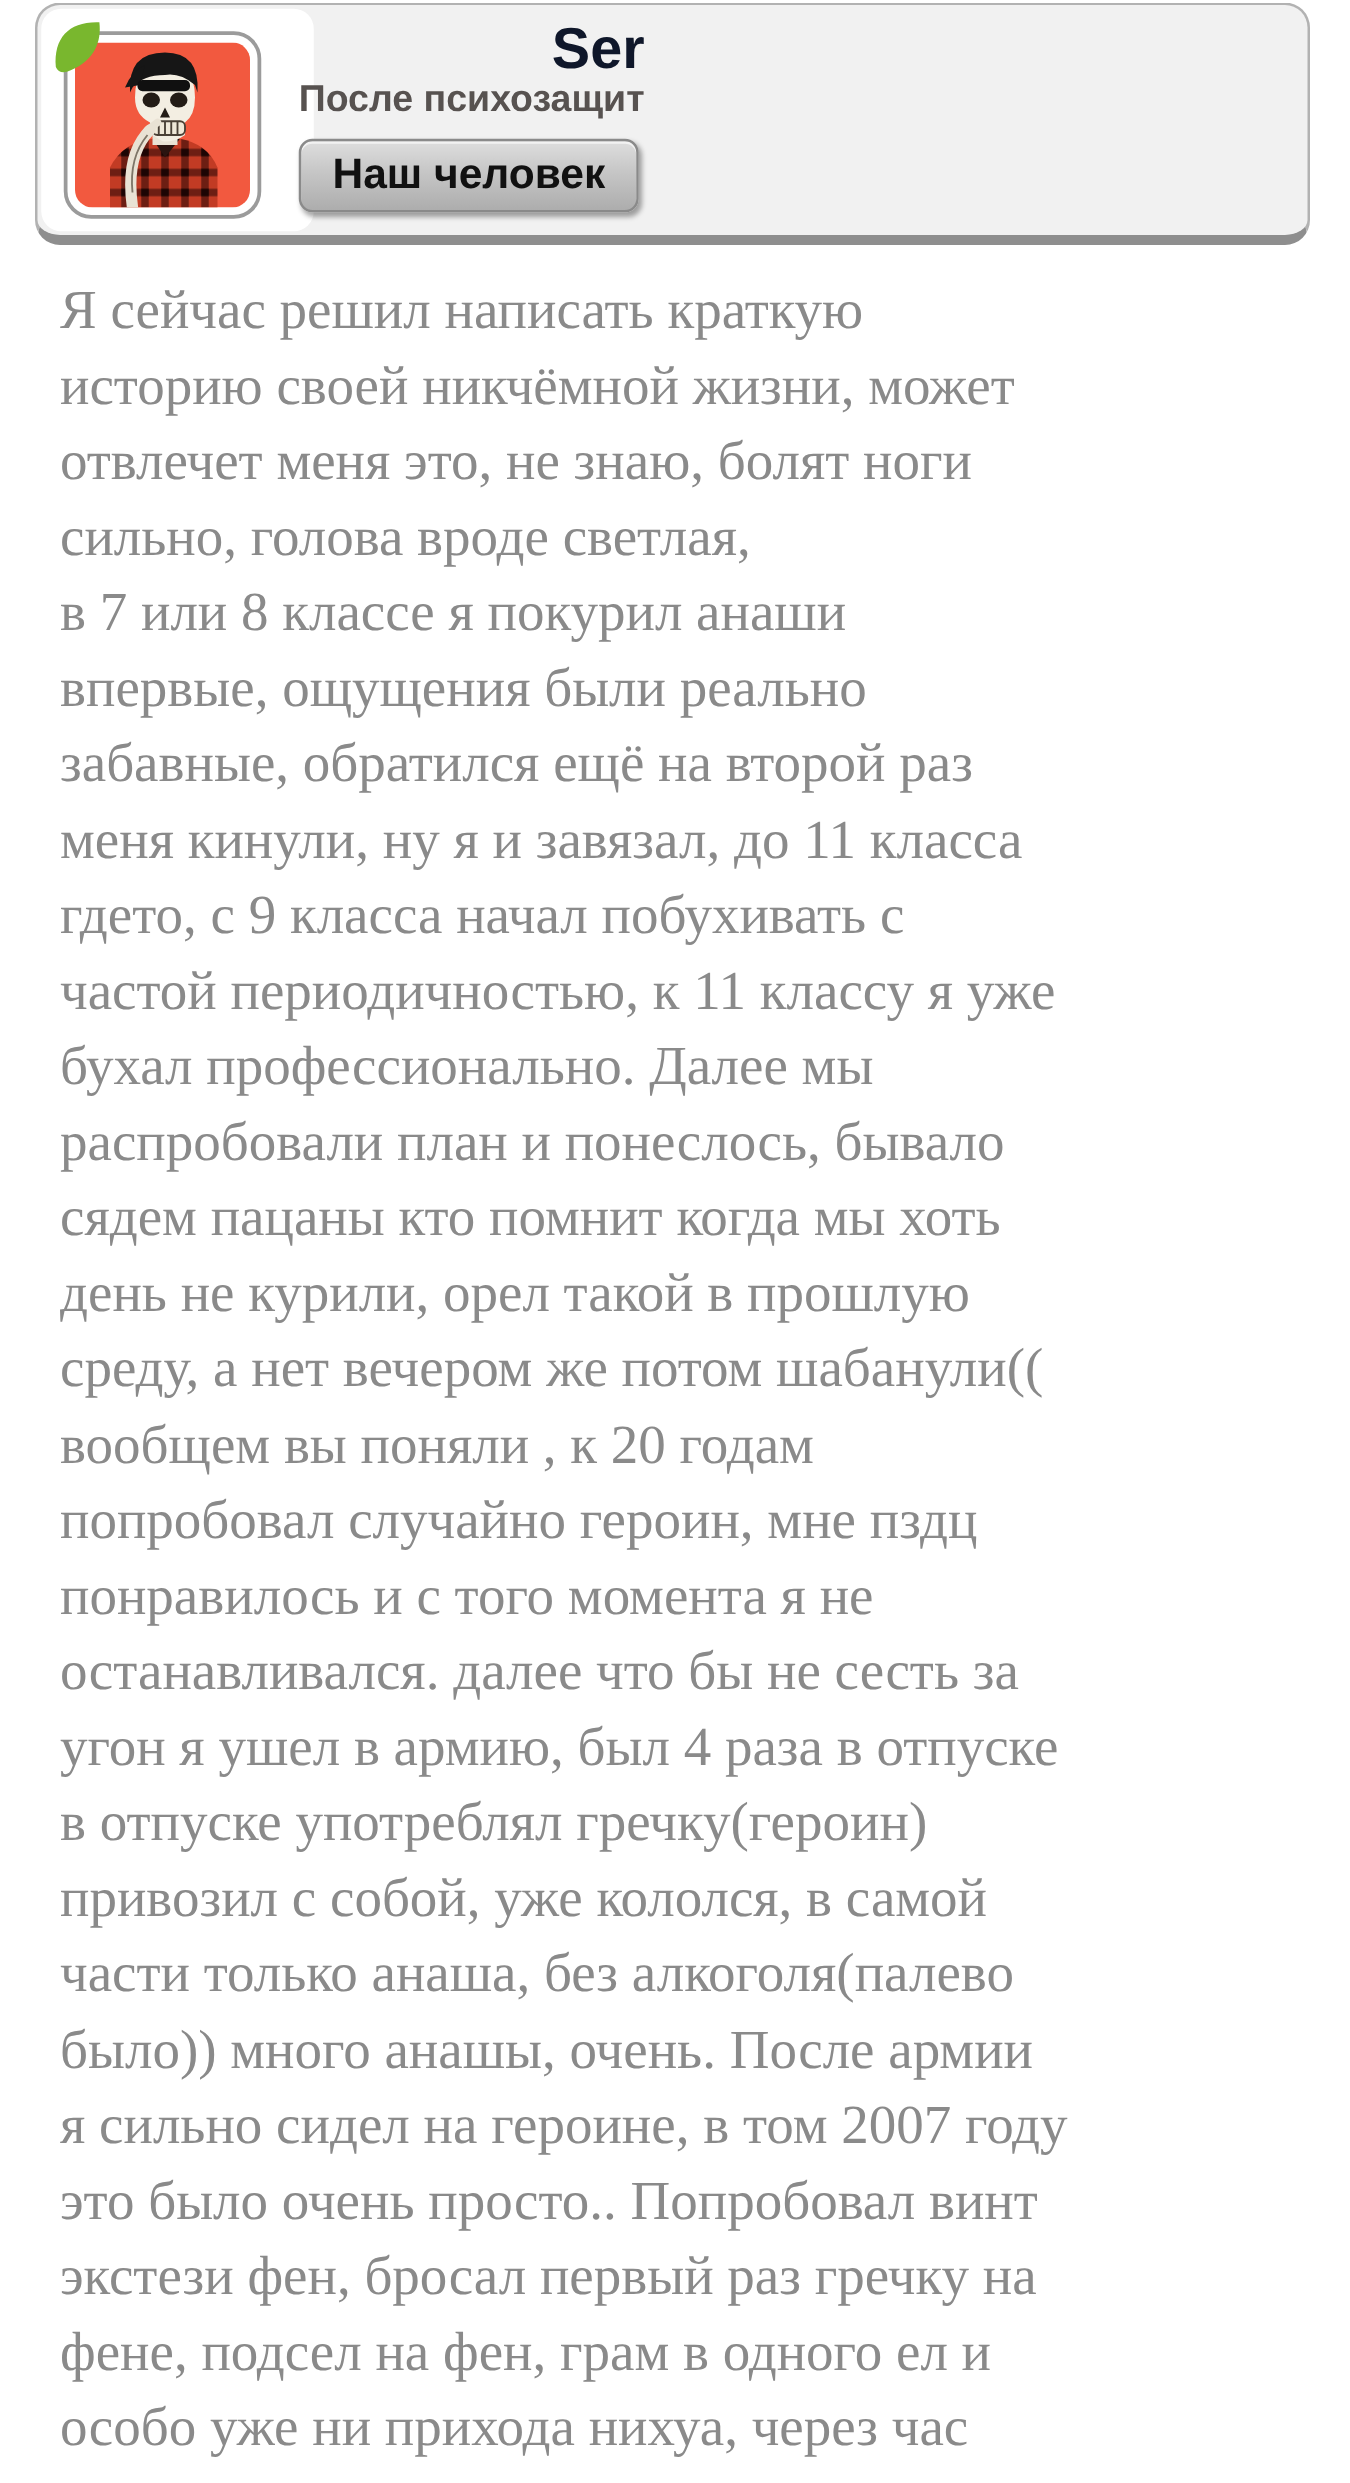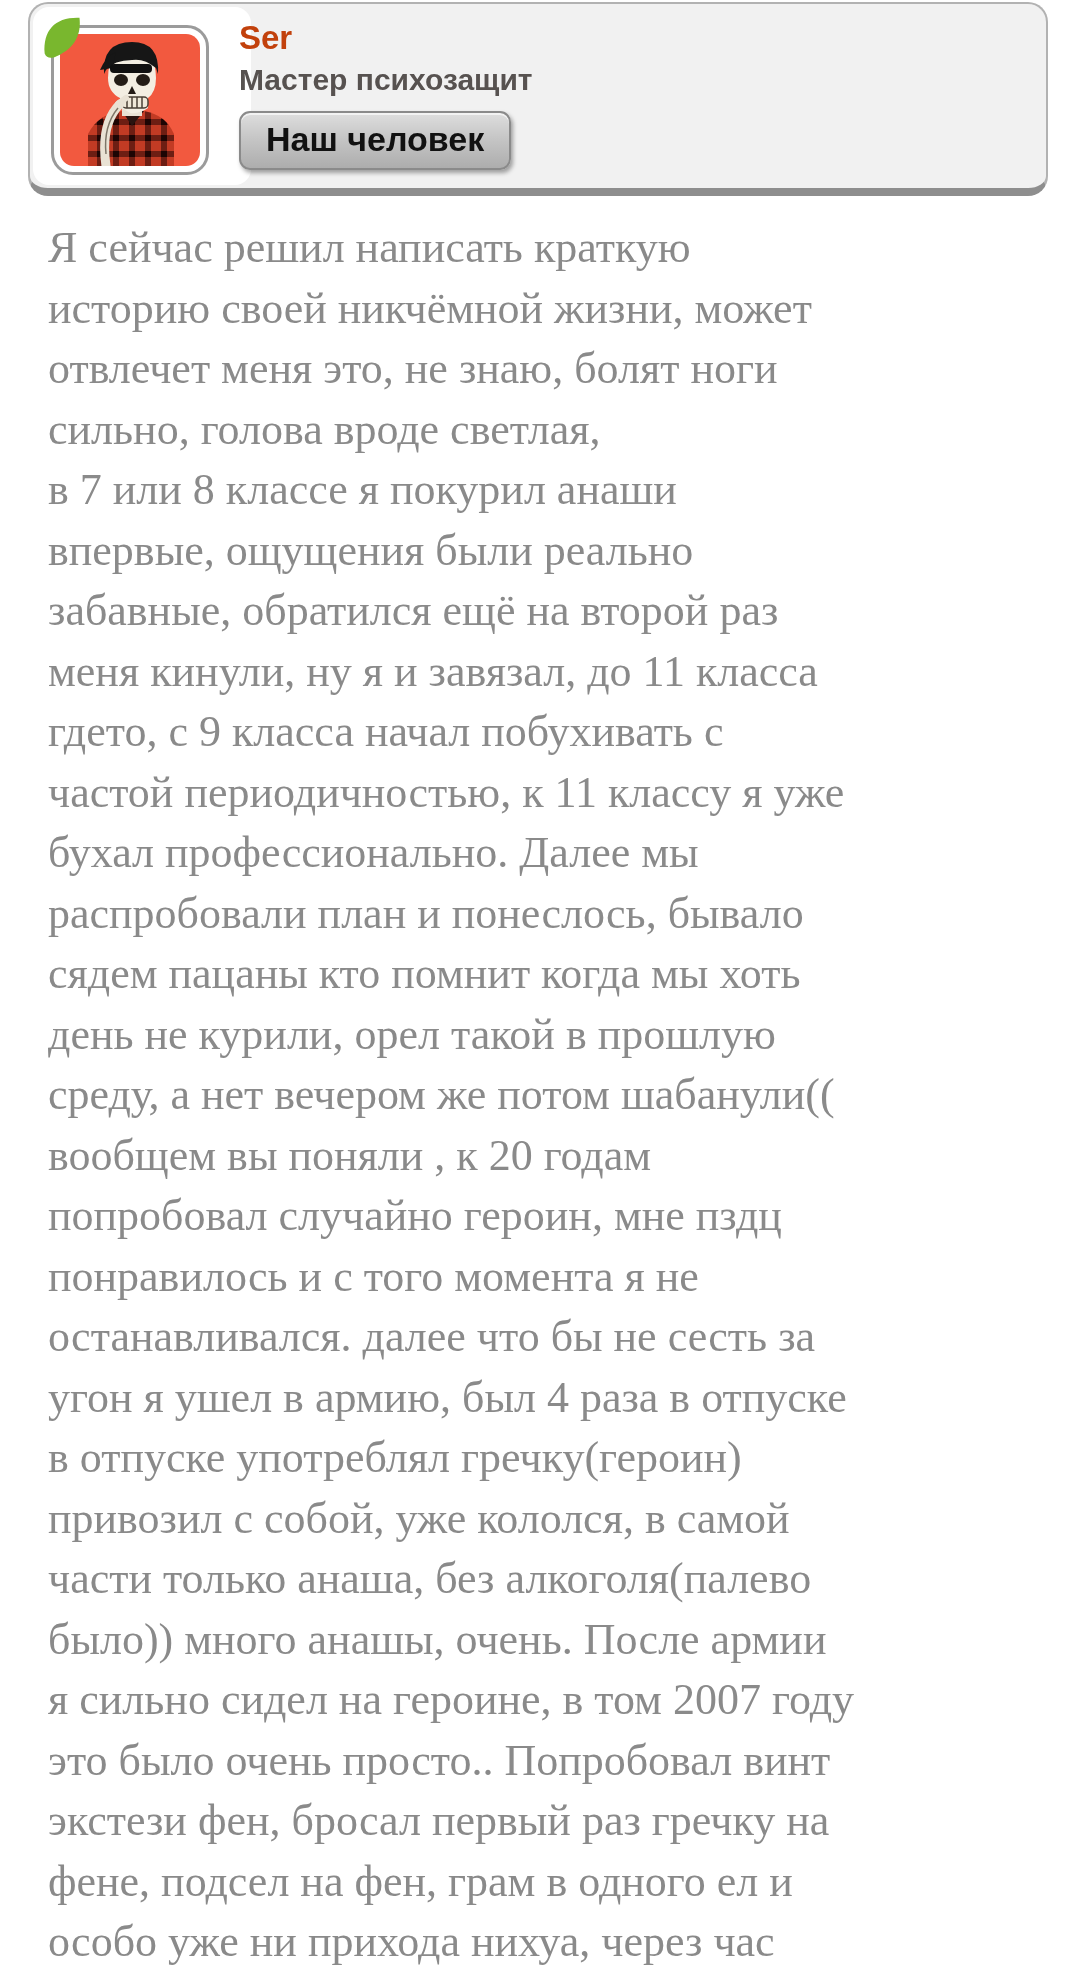--- a/index.html
+++ b/index.html
@@ -50,25 +50,26 @@
     width:44px;height:44px;
     z-index:5;
   }
 
   .user-info{
     position:absolute;
     left:209px;top:0;
     padding-top:14px;
   }
   .username{
-    color:#c2410c;
-    font-size:33px;
+    color:#0f172a;
+    font-size:46px;
     font-weight:bold;
     line-height:40px;
     cursor:pointer;
+    text-align:right;
   }
   .user-title{
     color:#575250;
     font-size:30px;
     font-weight:bold;
     line-height:36px;
     margin-top:4px;
   }
   .user-badge{
     display:inline-block;
@@ -142,21 +143,21 @@
         </svg>
       </div>
 
       <svg class="leaf" viewBox="0 0 48 48">
         <path d="M42,3 C16,2 2,16 4,42 C6,47 11,48 17,45 C38,36 44,20 42,3 Z" fill="#79b72e"></path>
       </svg>
     </div>
 
     <div class="user-info">
       <div class="username">Ser</div>
-      <div class="user-title">Мастер психозащит</div>
+      <div class="user-title">После психозащит</div>
       <div class="user-badge">Наш человек</div>
     </div>
   </div>
 
   <div class="post-body">Я сейчас решил написать краткую
 историю своей никчёмной жизни, может
 отвлечет меня это, не знаю, болят ноги
 сильно, голова вроде светлая,
 в 7 или 8 классе я покурил анаши
 впервые, ощущения были реально

